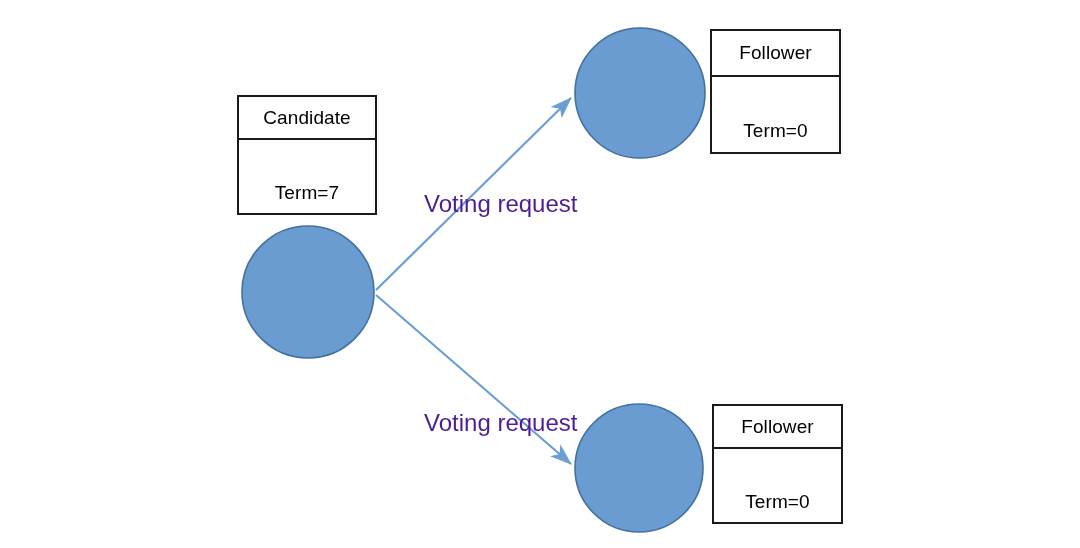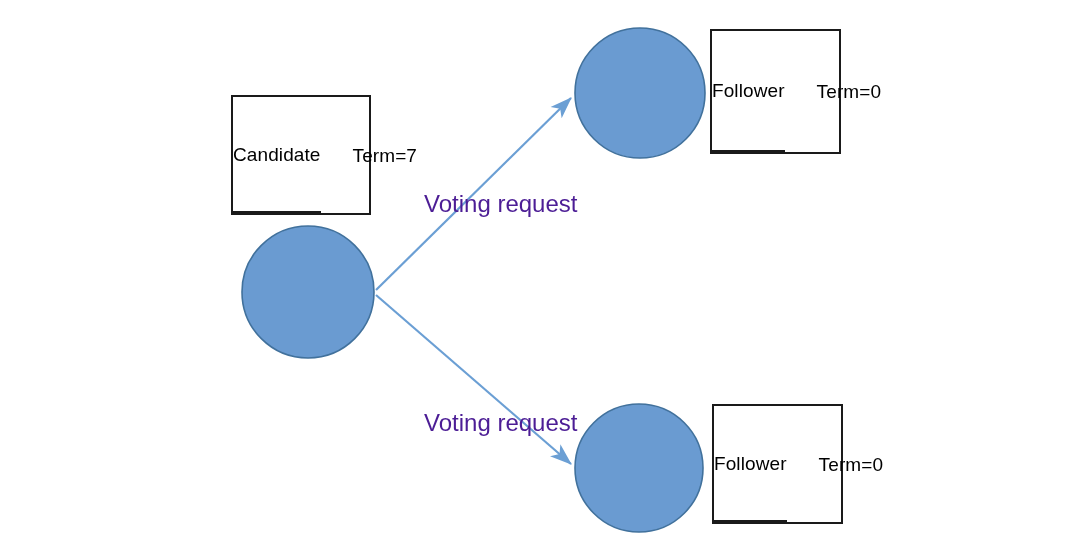--- a/index.html
+++ b/index.html
@@ -26,21 +26,21 @@
     width: 1080px;
     height: 548px;
   }
   
   .state-box {
     position: absolute;
     box-sizing: border-box;
     border: 2px solid #1a1a1a;
     background: #ffffff;
     display: flex;
-    flex-direction: row;
+    flex-direction: column;
     gap: 32px;
   }
   .state-box .cell {
     flex: 1 1 50%;
     display: flex;
     align-items: center;
     justify-content: center;
     color: #000000;
     font-size: 19px;
     line-height: 1;
@@ -73,21 +73,21 @@
     </defs>
 
     <line x1="376" y1="290" x2="571" y2="98" stroke="#6b9fd4" stroke-width="2.2" marker-end="url(#arrowhead)"></line>
     <line x1="376" y1="295" x2="571" y2="464" stroke="#6b9fd4" stroke-width="2.2" marker-end="url(#arrowhead)"></line>
 
     <circle cx="308" cy="292" r="66" fill="#6a9bd1" stroke="#41719c" stroke-width="1.6"></circle>
     <circle cx="640" cy="93" r="65" fill="#6a9bd1" stroke="#41719c" stroke-width="1.6"></circle>
     <circle cx="639" cy="468" r="64" fill="#6a9bd1" stroke="#41719c" stroke-width="1.6"></circle>
   </svg>
 
-  <div class="state-box" style="left:231px; top:95px; width:140px; height:120px;">
+  <div class="state-box" style="left:237px; top:95px; width:140px; height:120px;">
     <div class="cell role">Candidate</div>
     <div class="cell term">Term=7</div>
   </div>
 
   <div class="state-box" style="left:710px; top:29px; width:131px; height:125px;">
     <div class="cell role">Follower</div>
     <div class="cell term">Term=0</div>
   </div>
 
   <div class="state-box" style="left:712px; top:404px; width:131px; height:120px;">

